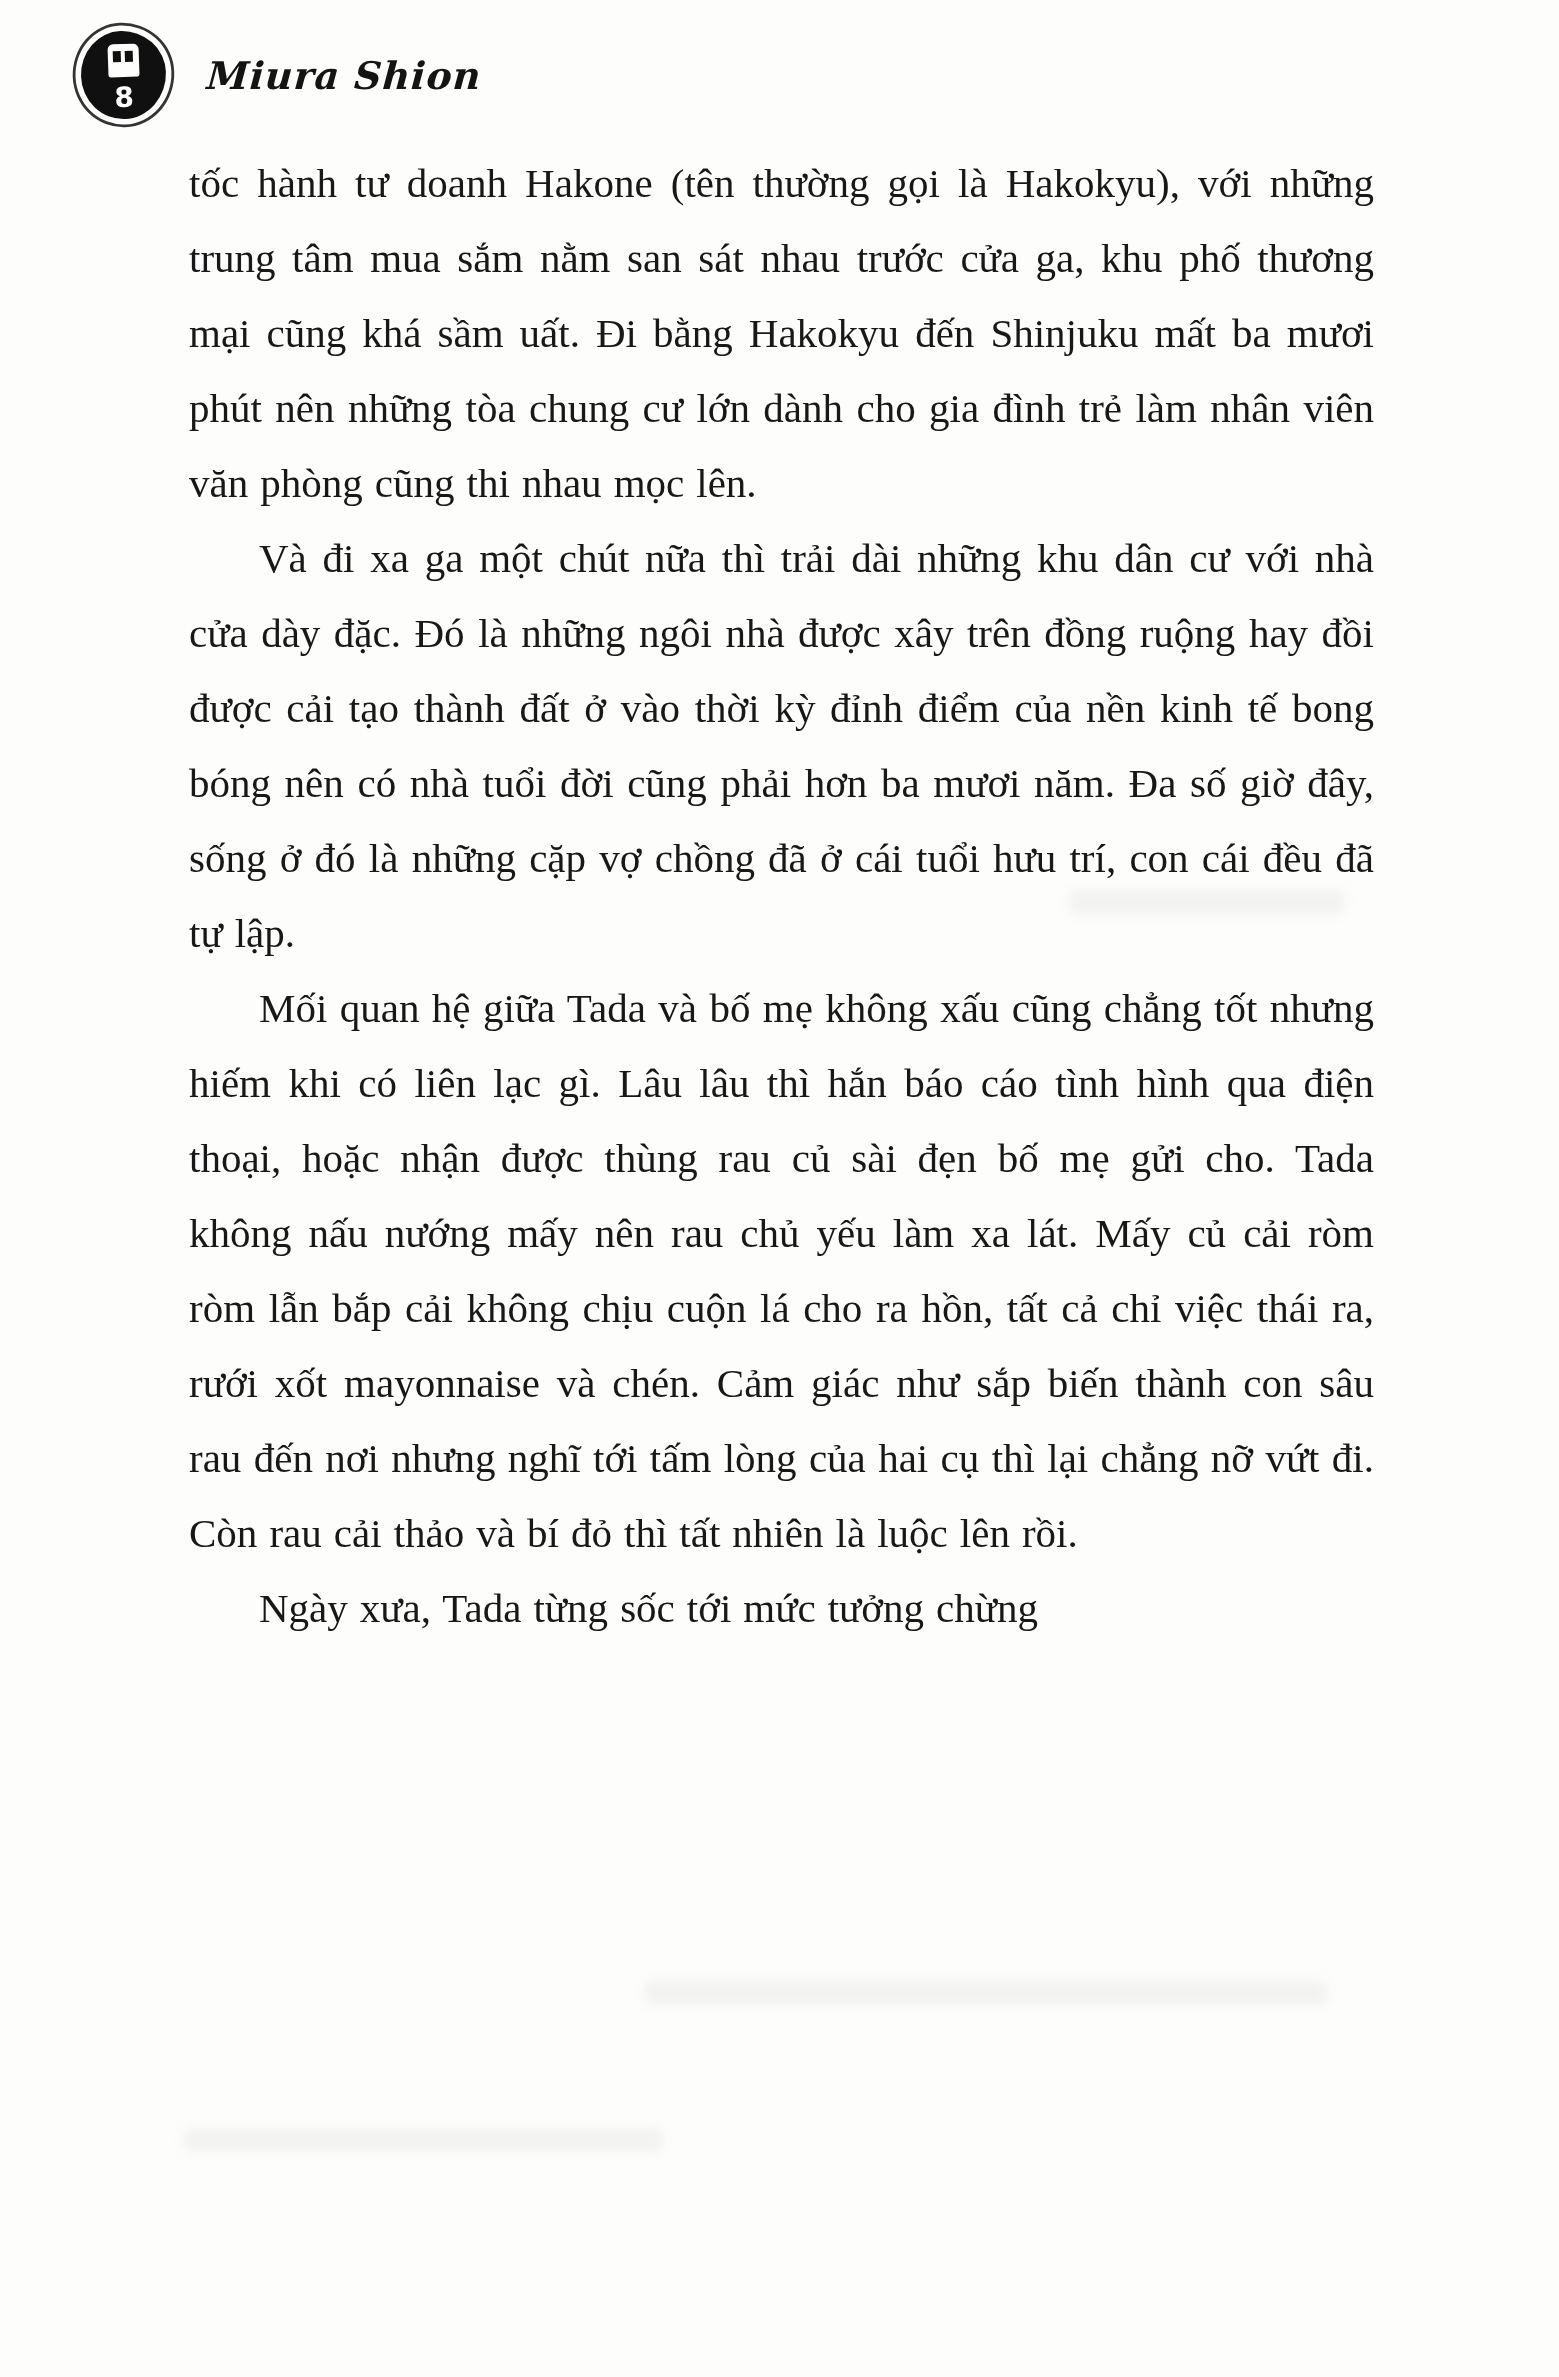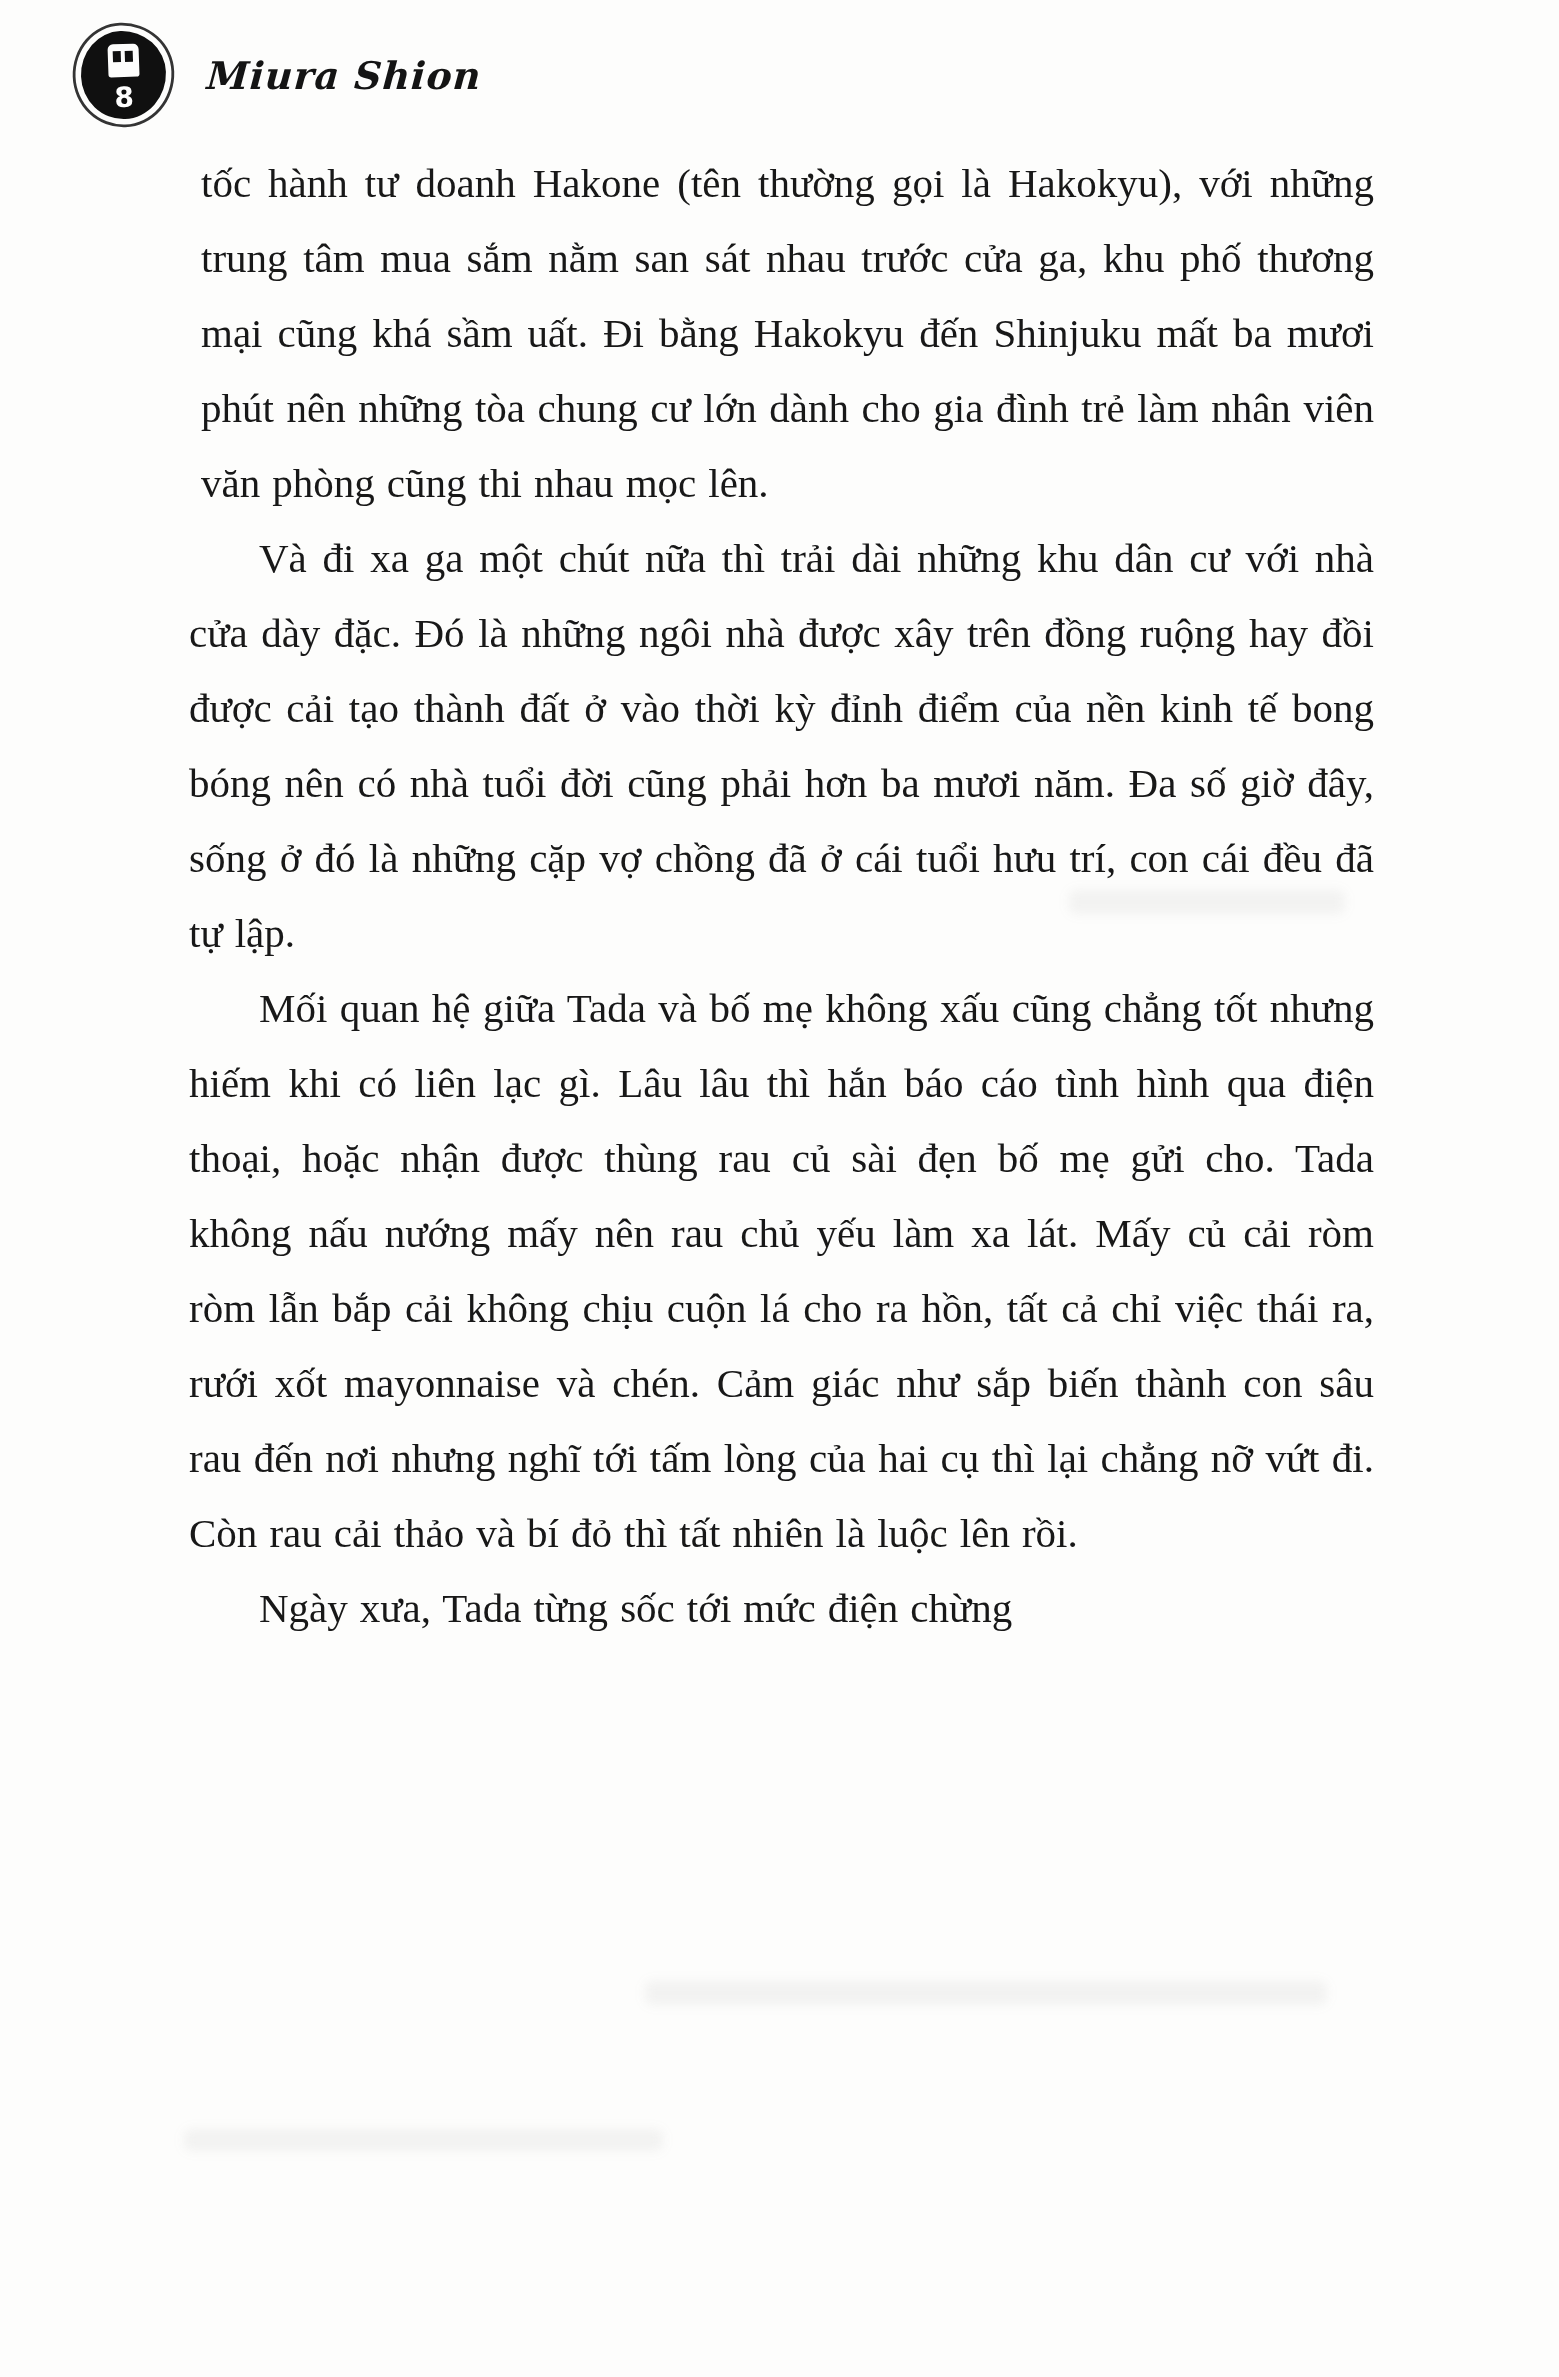--- a/index.html
+++ b/index.html
@@ -87,21 +87,20 @@
     font-size: 41px;
     line-height: 75px;
     word-spacing: 1.8px;
   }
   .page-body p {
     margin: 0;
     text-indent: 70px;
   }
   .page-body p.no-indent {
     text-indent: 0;
-    margin-left: 12px;
   }
 
   
   .smudge {
     position: absolute;
     background: rgba(120,120,120,0.08);
     filter: blur(5.5px);
     border-radius: 7.4px;
     pointer-events: none;
   }
@@ -119,21 +118,21 @@
       <div class="stamp-figure"></div>
       <div class="stamp-number">8</div>
     </div>
     <div class="author">Miura Shion</div>
   </header>
 
   <main class="page-body">
     <p class="no-indent">tốc hành tư doanh Hakone (tên thường gọi là Hakokyu), với những trung tâm mua sắm nằm san sát nhau trước cửa ga, khu phố thương mại cũng khá sầm uất. Đi bằng Hakokyu đến Shinjuku mất ba mươi phút nên những tòa chung cư lớn dành cho gia đình trẻ làm nhân viên văn phòng cũng thi nhau mọc lên.</p>
     <p>Và đi xa ga một chút nữa thì trải dài những khu dân cư với nhà cửa dày đặc. Đó là những ngôi nhà được xây trên đồng ruộng hay đồi được cải tạo thành đất ở vào thời kỳ đỉnh điểm của nền kinh tế bong bóng nên có nhà tuổi đời cũng phải hơn ba mươi năm. Đa số giờ đây, sống ở đó là những cặp vợ chồng đã ở cái tuổi hưu trí, con cái đều đã tự lập.</p>
     <p>Mối quan hệ giữa Tada và bố mẹ không xấu cũng chẳng tốt nhưng hiếm khi có liên lạc gì. Lâu lâu thì hắn báo cáo tình hình qua điện thoại, hoặc nhận được thùng rau củ sài đẹn bố mẹ gửi cho. Tada không nấu nướng mấy nên rau chủ yếu làm xa lát. Mấy củ cải ròm ròm lẫn bắp cải không chịu cuộn lá cho ra hồn, tất cả chỉ việc thái ra, rưới xốt mayonnaise và chén. Cảm giác như sắp biến thành con sâu rau đến nơi nhưng nghĩ tới tấm lòng của hai cụ thì lại chẳng nỡ vứt đi. Còn rau cải thảo và bí đỏ thì tất nhiên là luộc lên rồi.</p>
-    <p>Ngày xưa, Tada từng sốc tới mức điện chừng</p>
+    <p>Ngày xưa, Tada từng sốc tới mức tưởng chừng</p>
   </main>
 
   <div class="smudge smudge-1"></div>
   <div class="smudge smudge-2"></div>
   <div class="smudge smudge-3"></div>
 
 </div>
 
 
 </body></html>

